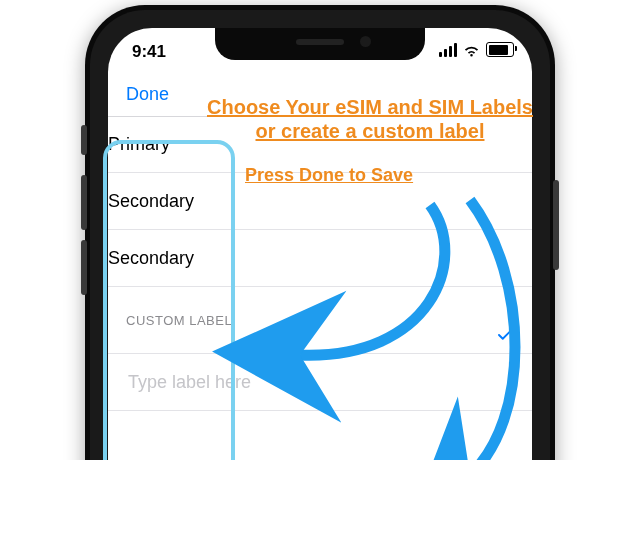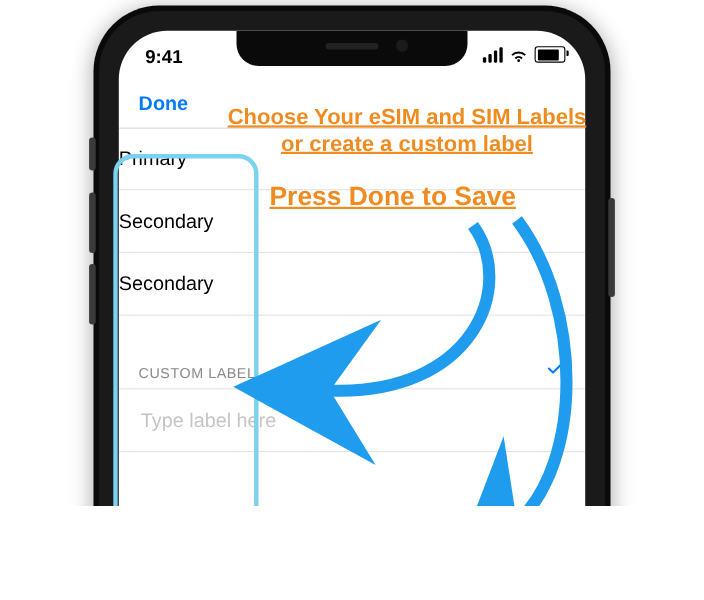--- a/index.html
+++ b/index.html
@@ -22,36 +22,36 @@
   .sig span{width:3px;background:#000;border-radius:1px;}
   .sig span:nth-child(1){height:5px;}
   .sig span:nth-child(2){height:8px;}
   .sig span:nth-child(3){height:11px;}
   .sig span:nth-child(4){height:14px;}
   .wifi{width:17px;height:13px;}
   .batt{width:26px;height:13px;border:1.5px solid #000;border-radius:3px;position:relative;}
   .batt::after{content:"";position:absolute;right:-4px;top:3px;width:2px;height:5px;background:#000;border-radius:0 1px 1px 0;}
   .batt i{position:absolute;left:1.5px;top:1.5px;bottom:1.5px;width:19px;background:#000;border-radius:1px;}
   .nav{position:absolute;top:44px;left:0;right:0;height:44px;border-bottom:1px solid #d7d7db;display:flex;align-items:center;}
-  .nav .done{color:#007aff;font-size:18px;font-weight:700;padding-left:18px;cursor:pointer;}
+  .nav .done{color:#007aff;font-size:18px;font-weight:400;padding-left:18px;cursor:pointer;}
   .list{position:absolute;top:88px;left:0;right:0;}
   .row{height:56px;border-bottom:1px solid #e3e3e7;display:flex;align-items:center;font-size:18px;color:#000;}
-  .section-hdr{margin-top:26px;height:34px;display:flex;align-items:flex-end;padding:0 18px 6px 18px;font-size:13px;letter-spacing:.5px;color:#8a8a8e;border-bottom:1px solid #e3e3e7;position:relative;}
+  .section-hdr{margin-top:26px;height:34px;display:flex;padding:0 18px 6px 18px;font-size:13px;letter-spacing:.5px;color:#8a8a8e;border-bottom:1px solid #e3e3e7;position:relative;}
   .section-hdr .chk{position:absolute;right:18px;bottom:6px;}
   .chk svg{width:18px;height:18px;}
   .input-row{height:56px;display:flex;align-items:center;padding-left:18px;border-bottom:1px solid #e3e3e7;}
   .input-row input{border:0;outline:0;font-size:18px;color:#000;width:100%;background:transparent;}
   .input-row input::placeholder{color:#c5c5c9;}
 
   .hl-list{position:absolute;left:103px;top:140px;width:124px;height:340px;border:4px solid #7ad1f0;border-radius:18px;pointer-events:none;z-index:60;}
   .hl-custom{position:absolute;left:106px;top:490px;width:432px;height:90px;border:4px solid #1f9cee;border-radius:16px;pointer-events:none;z-index:60;}
 
   .ann{position:absolute;color:#ef8b1f;font-weight:700;z-index:70;pointer-events:none;text-decoration:underline;}
   .ann.a1{left:185px;top:95px;font-size:20px;line-height:1.2;text-align:center;width:370px;}
-  .ann.a2{left:245px;top:165px;font-size:24px;text-align:right;}
+  .ann.a2{left:245px;top:165px;font-size:18px;text-align:right;}
 
   .arrows{position:absolute;left:0;top:0;z-index:65;pointer-events:none;}
 </style>
 </head>
 <body>
 
 <div class="stage">
 
   <div class="phone">
     <div class="side-btn sl1"></div>

